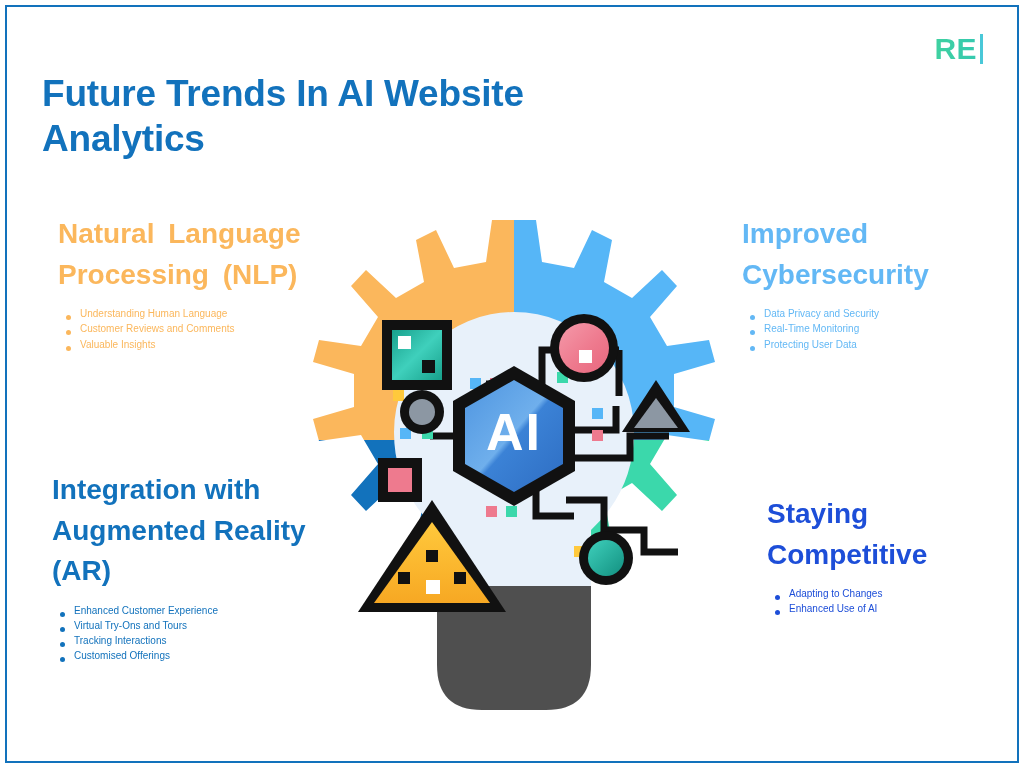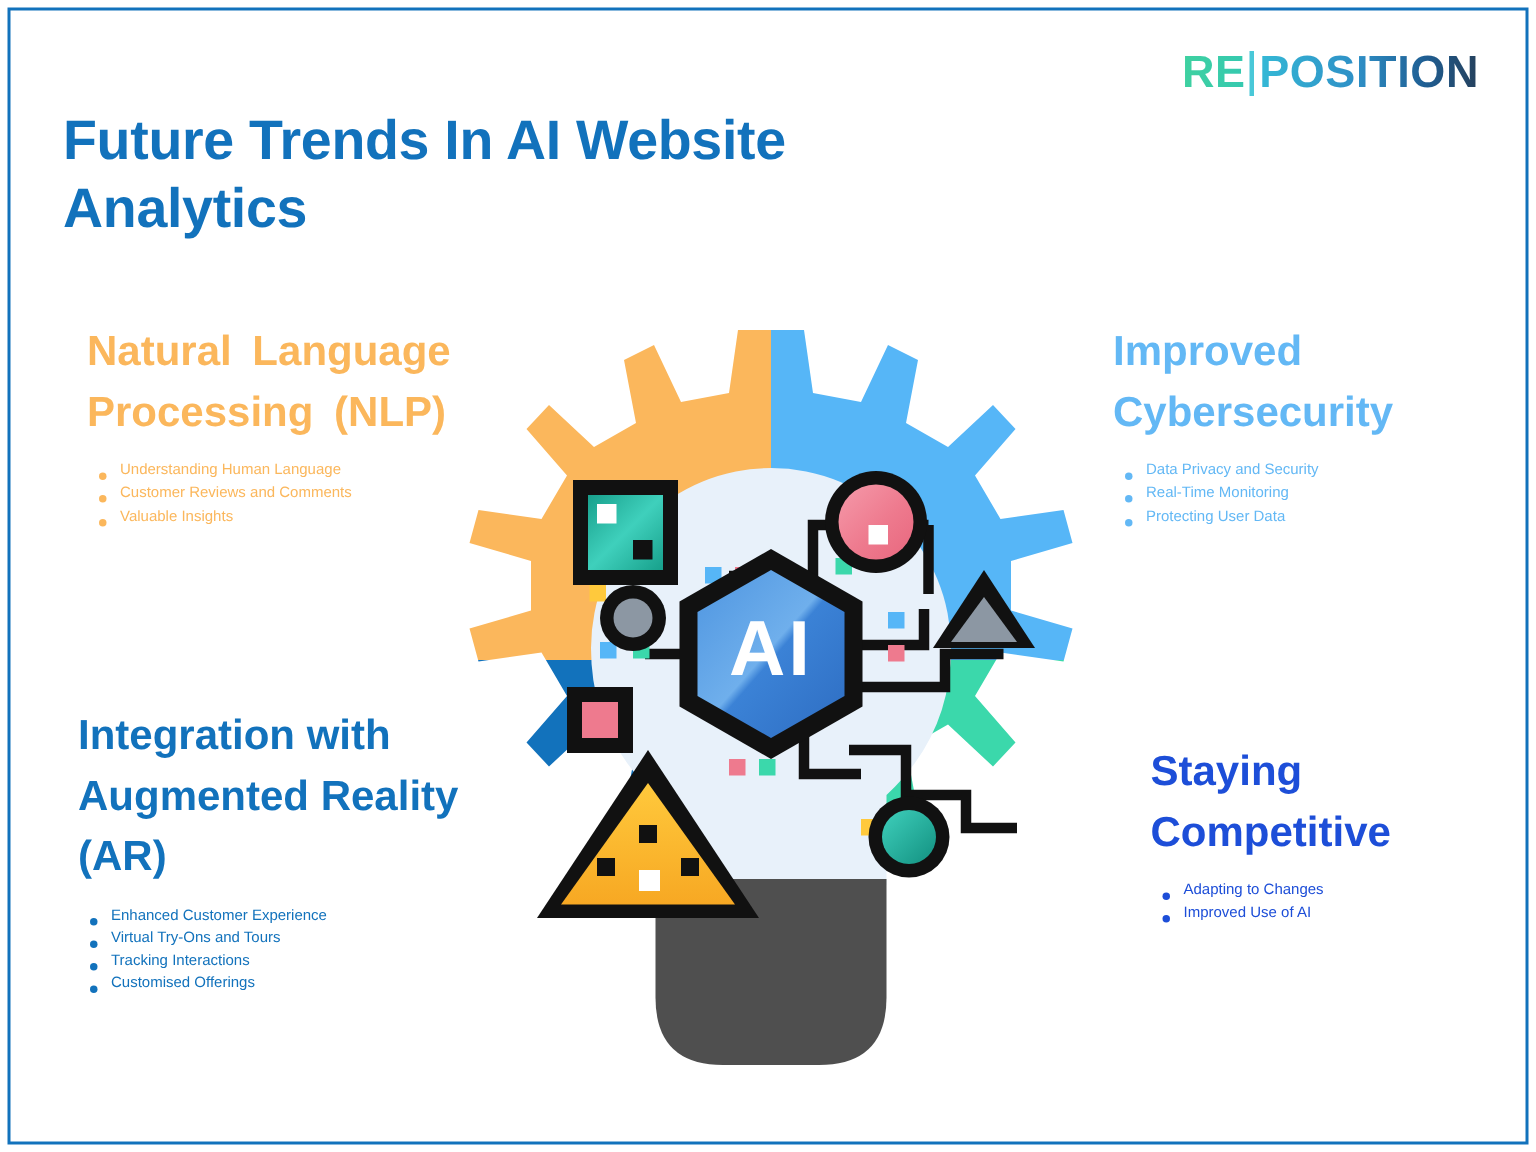--- a/index.html
+++ b/index.html
@@ -126,21 +126,20 @@
 
 <div id="slide">
 
   <div id="frame"></div>
 
   <h1 id="title">Future Trends In AI Website Analytics</h1>
 
   <div id="logo">
     <span class="lg-re">RE</span>
     <span class="lg-bar"></span>
-    <span class="lg-pos">POSITION</span>
   </div>
 
   <div class="block" id="block-nlp">
     <h2>Natural  Language Processing (NLP)</h2>
     <ul>
       <li>Understanding Human Language</li>
       <li>Customer Reviews and Comments</li>
       <li>Valuable Insights</li>
     </ul>
   </div>
@@ -161,21 +160,21 @@
       <li>Data Privacy and Security</li>
       <li>Real-Time Monitoring</li>
       <li>Protecting User Data</li>
     </ul>
   </div>
 
   <div class="block" id="block-comp">
     <h2>Staying Competitive</h2>
     <ul>
       <li>Adapting to Changes</li>
-      <li>Improved Use of AI</li>
+      <li>Enhanced Use of AI</li>
     </ul>
   </div>
 
   <div id="graphic">
     <svg viewBox="0 0 480 540" xmlns="http://www.w3.org/2000/svg">
       <defs>
 
         <clipPath id="clip-tl">
             <rect x="0" y="0" width="240" height="240"></rect>
           </clipPath>

